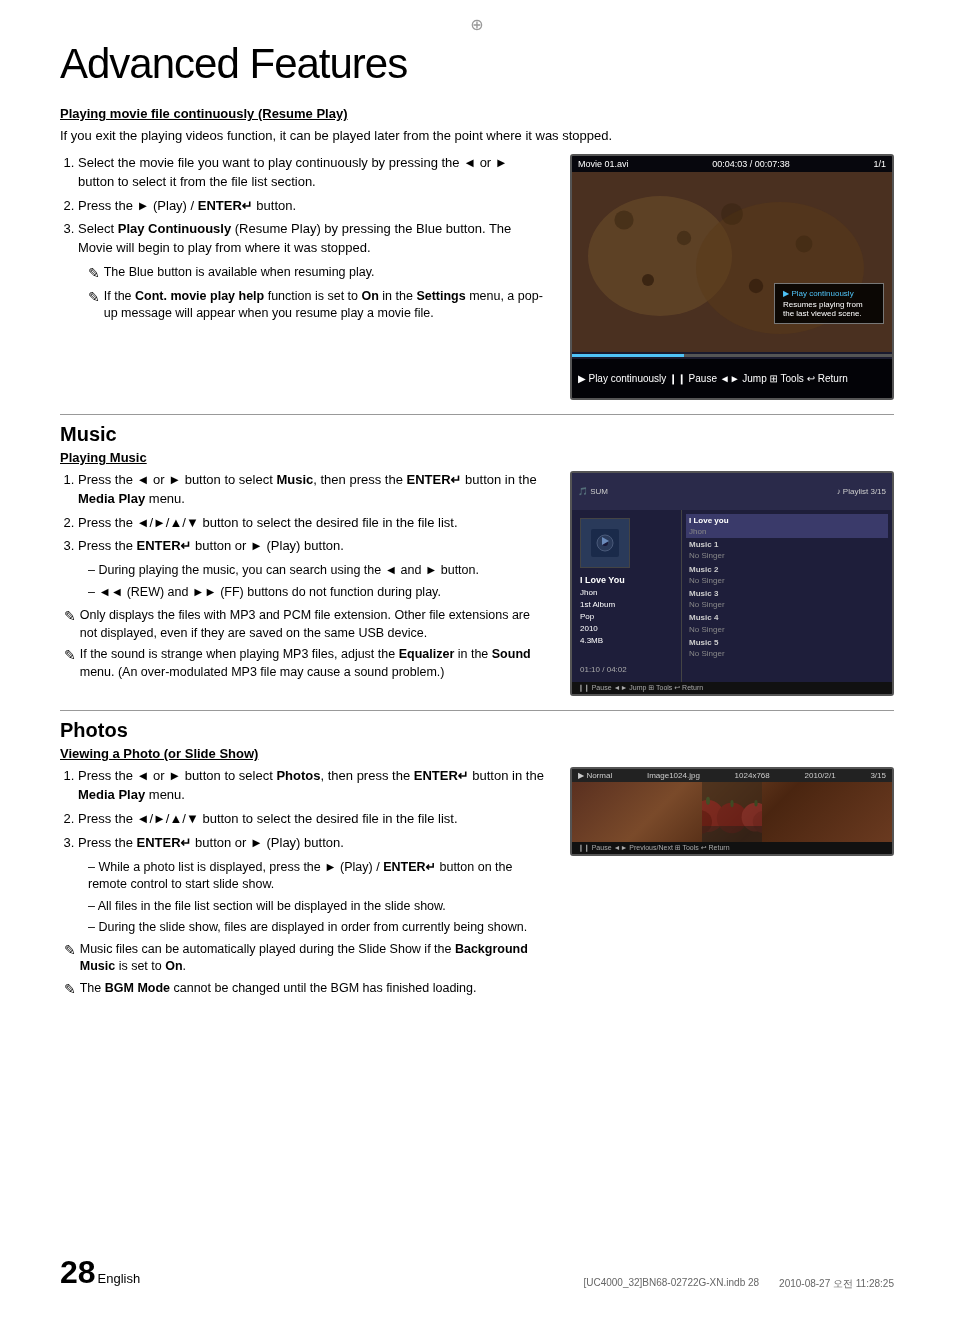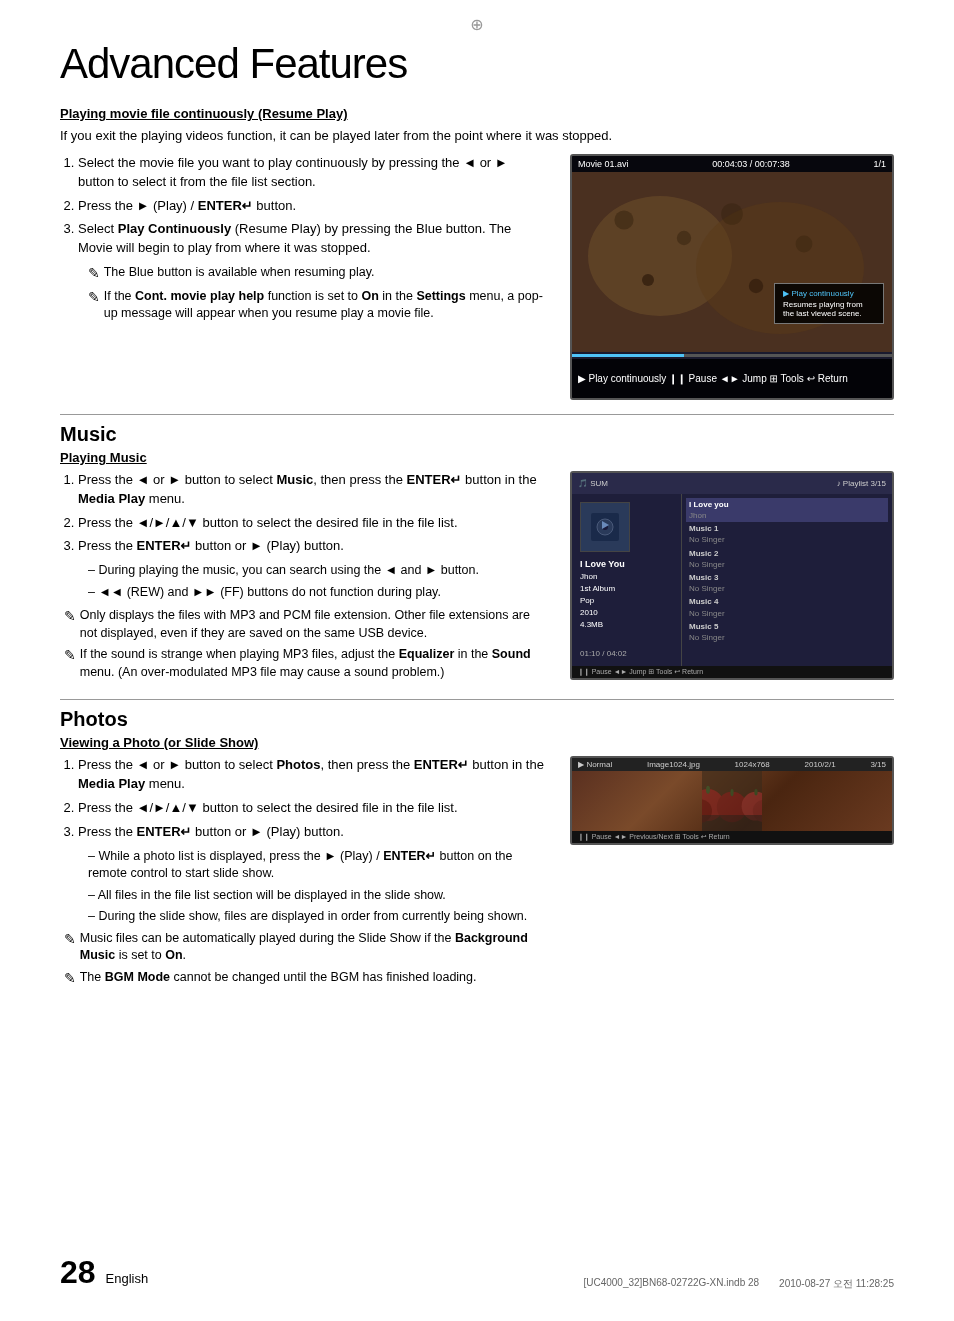--- a/index.html
+++ b/index.html
@@ -153,21 +153,21 @@
     .progress-bar-fill {
       background: #4fc3f7;
       height: 3px;
       width: 35%;
     }
 
     .music-top-bar {
       background: #2a2a4a;
       color: #ccc;
       font-size: 8px;
-      padding: 6px 6px;
+      padding: 14px 6px;
       display: flex;
       justify-content: space-between;
     }
 
     .music-content {
       display: flex;
       flex: 1;
       overflow: hidden;
     }
 
@@ -275,21 +275,21 @@
       justify-content: space-between;
     }
 
     
     .page-number-section {
       position: absolute;
       bottom: 30px;
       left: 60px;
       display: flex;
       align-items: baseline;
-      gap: 10px;
+      gap: 2px;
     }
 
     .page-number {
       font-size: 32px;
       font-weight: bold;
     }
 
     .page-lang {
       font-size: 13px;
     }

